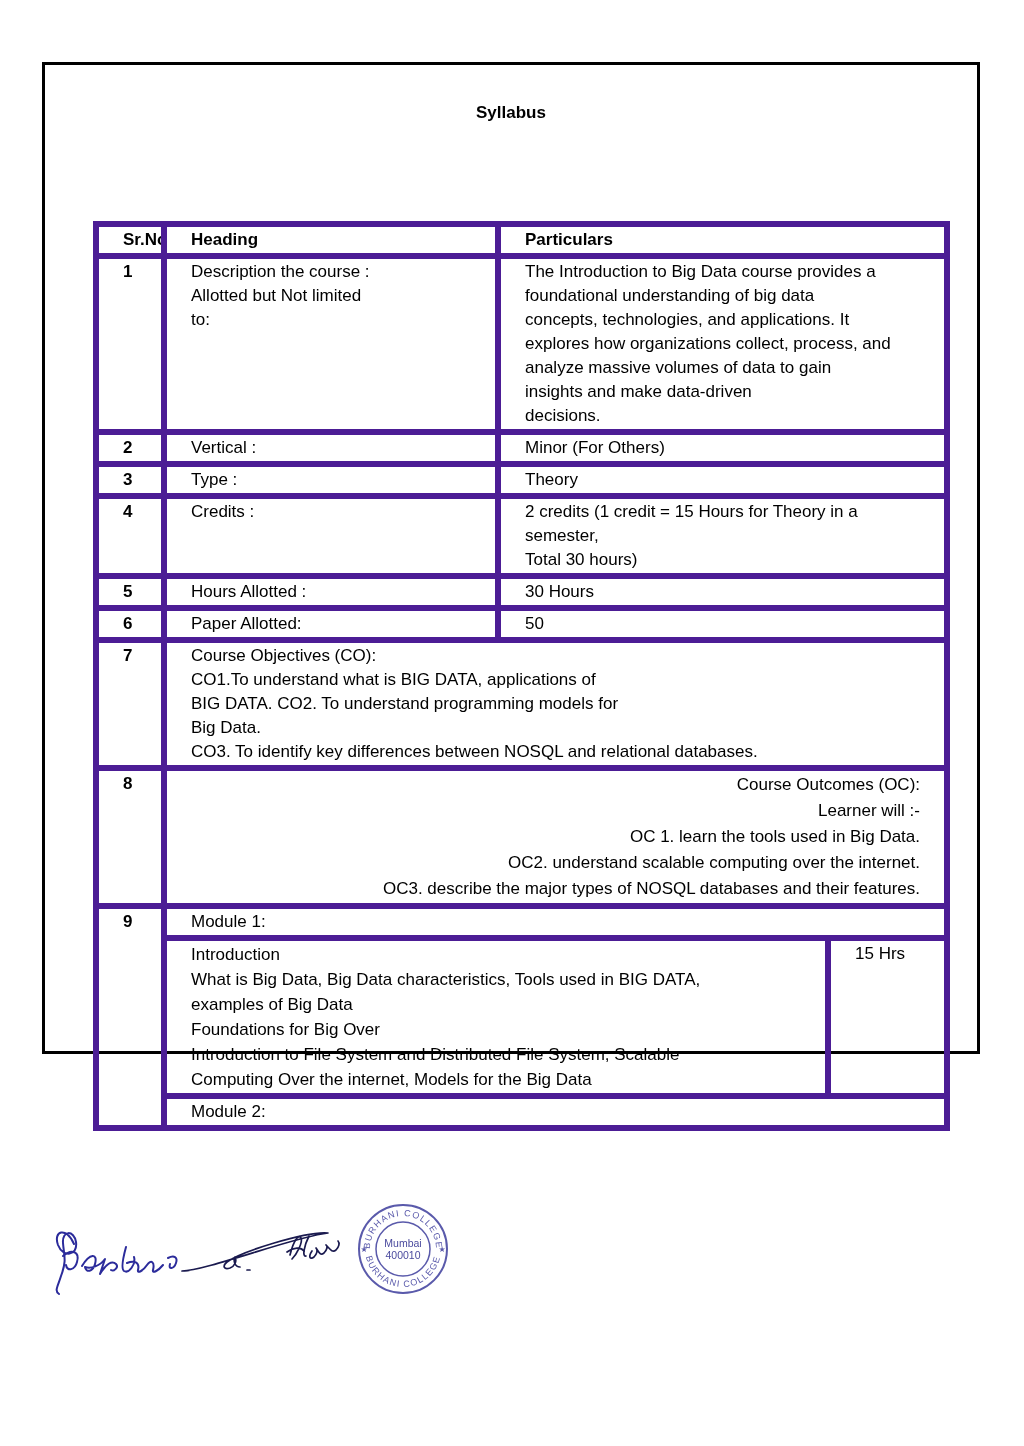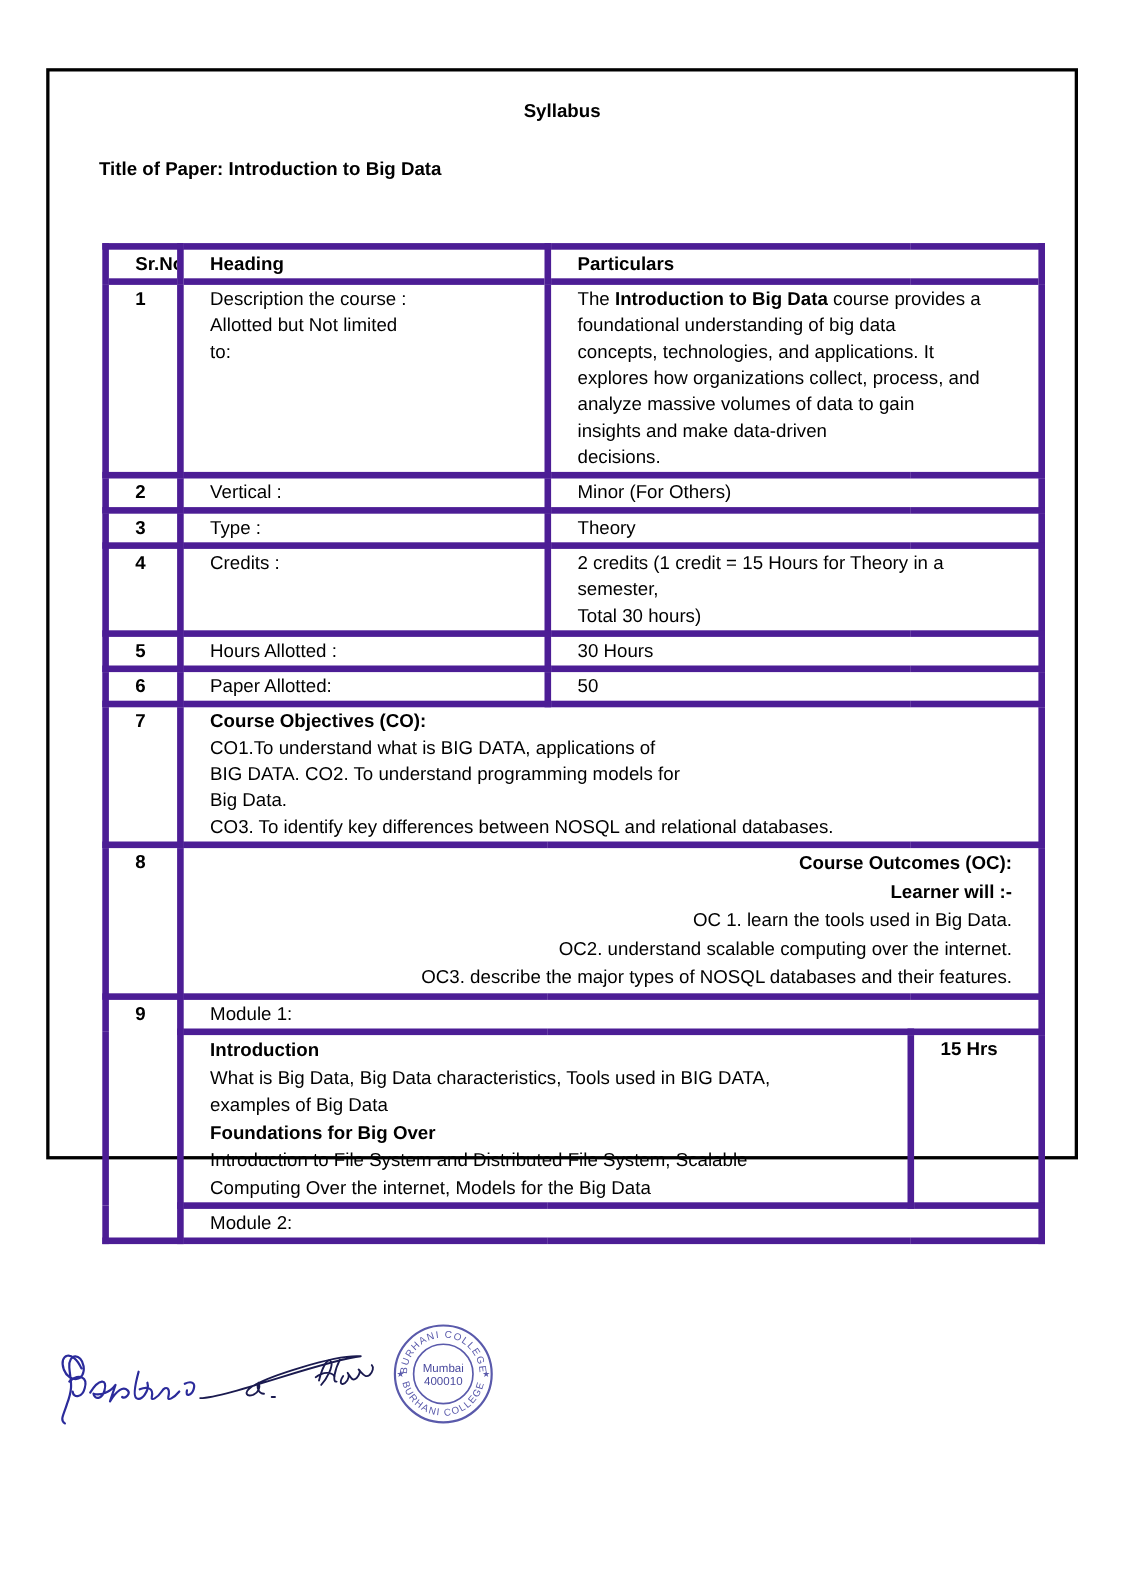--- a/index.html
+++ b/index.html
@@ -1,47 +1,46 @@
 <!DOCTYPE html>
 <html><head>
 <meta charset="utf-8">
 <style>
   html,body{margin:0;padding:0;background:#ffffff;}
   .canvas{position:relative;width:1024px;height:1446px;background:#ffffff;
           font-family:"Liberation Sans",sans-serif;color:#000;overflow:hidden;}
   .page-border{position:absolute;left:42px;top:62px;width:932px;height:986px;
                border:3px solid #000;}
-  .doc-head{position:absolute;left:42px;top:88px;width:938px;text-align:center;
+  .doc-head{position:absolute;left:42px;top:100px;width:938px;text-align:center;
             font-weight:bold;font-size:17px;line-height:26px;}
   .paper-title{position:absolute;left:90px;top:144px;font-weight:bold;font-size:17px;}
   table.syllabus{position:absolute;left:93px;top:221px;width:851px;
                  border-collapse:collapse;table-layout:fixed;font-size:17px;}
   table.syllabus td{border:6px solid #4c1d95;vertical-align:top;padding:1px 24px;
                     line-height:24px;overflow:hidden;}
   tr.thead td{font-weight:bold;border-bottom:3px solid #000;}
   td.srno{font-weight:bold;padding-left:12px;}
   td.hcell{font-weight:normal;}
-  .b{font-weight:bold;}
+  .b{font-weight:normal;}
   .lh26 div{line-height:26px;text-align:right;}
   .row9content div{line-height:25px;}
   .sig1{position:absolute;left:50px;top:1222px;}
   .sig2{position:absolute;left:178px;top:1224px;}
   .stamp{position:absolute;left:356px;top:1202px;}
 </style>
 </head>
 <body>
 
 <div class="canvas">
 
   <div class="page-border"></div>
 
   <div class="doc-head">
     <div>Syllabus</div>
   </div>
-  <div class="paper-title">Title of Paper: Introduction to Big Data</div>
 
   <table class="syllabus">
     <colgroup>
         <col style="width:68px">
         <col style="width:334px">
         <col style="width:330px">
         <col style="width:119px">
       </colgroup>
 
     <tbody>

